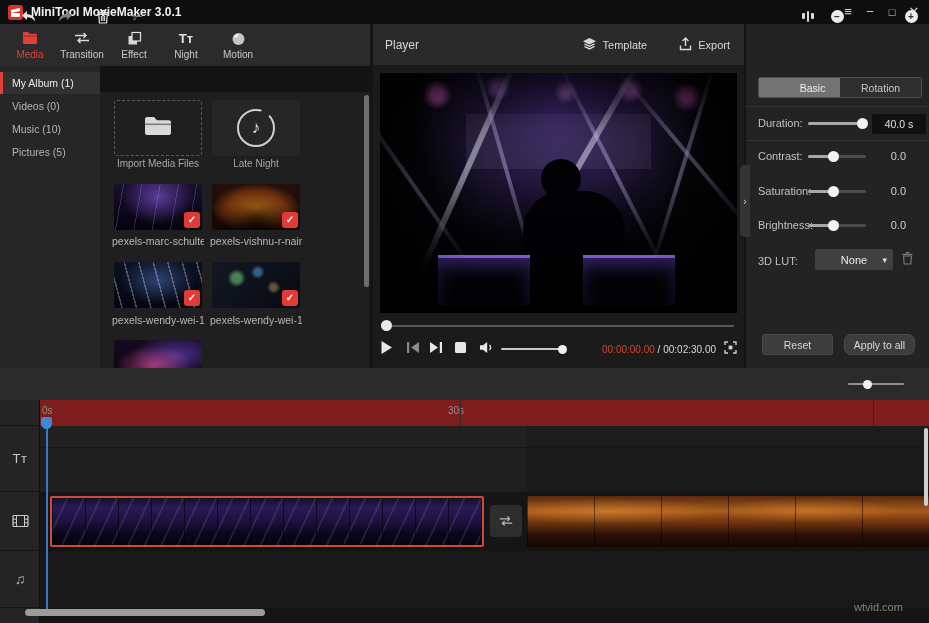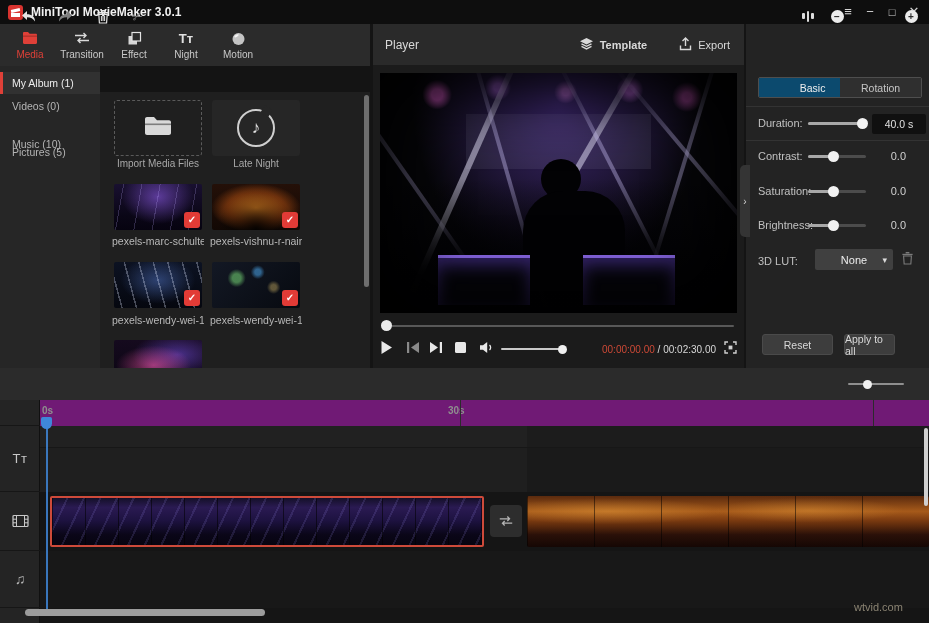--- a/index.html
+++ b/index.html
@@ -61,21 +61,21 @@
     radial-gradient(ellipse at 45% 55%,rgba(230,80,160,.65),transparent 55%),
     radial-gradient(ellipse at 72% 32%,rgba(120,80,230,.55),transparent 50%),
     linear-gradient(180deg,#150a1e,#0a0512);}
   #media-vscroll{left:264px;top:3px;width:5px;height:192px;background:#6e6e6e;border-radius:3px;}
 
   
   #player-bg{left:373px;top:24px;width:371px;height:344px;background:#1b1b1b;}
   #player-header{left:373px;top:24px;width:371px;height:41px;background:#2a2a2a;display:flex;align-items:center;padding:0 14px 0 12px;}
   #player-title{font-size:12px;color:#d8d8d8;}
   .ph-btn{display:flex;align-items:center;margin-left:26px;}
-  .ph-btn:first-of-type{margin-left:auto;font-weight:bold;}
+  .ph-btn:first-of-type{margin-left:auto;}
   .ph-btn span{font-size:11px;color:#d8d8d8;margin-left:6px;}
   #video{left:380px;top:73px;width:357px;height:240px;background:#060609;overflow:hidden;}
   .beam{position:absolute;top:-40px;height:300px;width:4px;background:linear-gradient(180deg,transparent,rgba(210,200,255,.38) 30%,rgba(210,200,255,.38) 65%,transparent);}
   #sc-glow{position:absolute;inset:0;background:
     radial-gradient(circle at 16% 9%,rgba(240,100,220,.7) 0 1.5%,transparent 4%),
     radial-gradient(circle at 33% 6%,rgba(200,120,255,.6) 0 1.2%,transparent 4%),
     radial-gradient(circle at 52% 8%,rgba(240,140,255,.55) 0 1.2%,transparent 4%),
     radial-gradient(circle at 70% 7%,rgba(220,120,250,.6) 0 1.3%,transparent 4%),
     radial-gradient(circle at 86% 10%,rgba(240,100,220,.55) 0 1.2%,transparent 4%),
     radial-gradient(ellipse at 50% 12%,rgba(110,70,200,.55),transparent 58%);}
@@ -94,52 +94,52 @@
   #vol-knob{position:absolute;right:-4px;top:-3.5px;width:9px;height:9px;border-radius:50%;background:#f0f0f0;}
   #timecode{margin-left:auto;font-size:10px;white-space:nowrap;}
   #tc-cur{color:#cd4936;text-align:right;} #tc-sep,#tc-tot{color:#d8d8d8;}
 
   
   #prop-bg{left:746px;top:24px;width:183px;height:344px;background:#232323;}
   #prop-header{left:746px;top:24px;width:183px;height:41px;background:#2a2a2a;display:flex;align-items:center;padding-left:14px;font-size:11px;color:#d8d8d8;}
   #collapse-handle{left:740px;top:165px;width:10px;height:72px;background:#343434;border-radius:5px 0 0 5px;display:flex;align-items:center;justify-content:center;font-size:10px;color:#d0d0d0;}
   #prop-tabs{left:758px;top:77px;width:164px;height:21px;display:flex;border-radius:2px;overflow:hidden;border:1px solid #4e4e4e;}
   .ptab{width:82px;font-size:10.5px;display:flex;align-items:center;justify-content:center;}
-  .ptab.active{background:#0c4a6e;color:#eee;padding-left:26px;}
+  .ptab.active{background:#737373;color:#eee;padding-left:26px;}
   .ptab.inactive{background:#2f2f2f;color:#c5c5c5;}
   .prop-divider{left:746px;width:183px;height:1px;background:#333;}
   .prow-label{position:absolute;left:758px;font-size:11px;color:#c0c0c0;}
   .ptrack{position:absolute;left:808px;width:58px;height:3px;border-radius:2px;background:#4c4c4c;}
   .ptrack .fill{position:absolute;left:0;top:0;height:3px;border-radius:2px;background:#a8a8a8;}
   .pknob{position:absolute;width:11px;height:11px;border-radius:50%;background:#f2f2f2;}
   #dur-box{left:872px;top:114px;width:54px;height:20px;background:#101010;border-radius:2px;color:#e0e0e0;font-size:10.5px;display:flex;align-items:center;justify-content:center;}
   .pval{position:absolute;left:858px;width:48px;text-align:right;font-size:11px;color:#d0d0d0;}
   #lut-dd{left:815px;top:249px;width:78px;height:21px;background:#404040;border-radius:2px;display:flex;align-items:center;justify-content:center;font-size:11px;color:#ececec;}
   #lut-chev{position:absolute;right:6px;font-size:9px;color:#dcdcdc;}
   #lut-trash{left:901px;top:251px;}
   .pbtn{position:absolute;top:334px;height:21px;background:#3d3d3d;border:1px solid #4a4a4a;border-radius:3px;color:#d8d8d8;font-size:10.5px;display:flex;align-items:center;justify-content:center;}
-  #btn-reset{left:762px;width:71px;} #btn-apply{left:844px;width:51px;}
+  #btn-reset{left:762px;width:71px;} #btn-apply{left:844px;width:71px;border-radius:7px;}
 
   
   #tl-toolbar{left:0;top:368px;width:929px;height:32px;background:#2b2b2b;}
   .tlt{position:absolute;top:0;height:32px;display:flex;align-items:center;justify-content:center;}
   #scissors{font-size:13px;color:#8a8a8a;transform:rotate(-20deg);}
   .zbars{display:flex;align-items:center;}
   .zbars i{display:block;width:2.5px;background:#dcdcdc;margin-right:2px;border-radius:1px;}
   .zcirc{width:13px;height:13px;border-radius:50%;background:#ececec;color:#2b2b2b;font-size:10px;font-weight:bold;line-height:13px;text-align:center;}
   #zoom-line{left:848px;top:383px;width:56px;height:2px;background:#8f8f8f;border-radius:1px;}
   #zoom-knob{left:863px;top:379.5px;width:9px;height:9px;border-radius:50%;background:#f0f0f0;}
 
   
   #tl-bg{left:0;top:400px;width:929px;height:223px;background:#191919;}
   #icon-col{left:0;top:400px;width:40px;height:223px;background:#242424;border-right:1px solid #101010;}
   .icol-cell{position:absolute;left:0;width:40px;border-bottom:1px solid #161616;display:flex;align-items:center;justify-content:center;}
   #tt-glyph{font-size:13px;color:#c8c8c8;letter-spacing:.5px;}
   #music-glyph{font-size:14px;color:#b8b8b8;}
-  #ruler{left:40px;top:400px;width:889px;height:26px;background:#701a75;font-weight:bold;}
+  #ruler{left:40px;top:400px;width:889px;height:26px;background:#7f1d1d;}
   .ruler-lab{position:absolute;top:5px;font-size:10px;color:#8f8f8f;}
   .gridline{top:400px;width:1px;height:208px;background:#2b2b2b;}
   .band{position:absolute;}
   #clip1{left:50px;top:496px;width:434px;height:51px;border:2px solid #ce4a3a;border-radius:2px;background:
     repeating-linear-gradient(90deg,rgba(0,0,0,.55) 0 1px,transparent 1px 33px),
     repeating-linear-gradient(115deg,transparent 0 13px,rgba(165,150,255,.14) 13px 15px),
     linear-gradient(180deg,#141028 0%,#2a1a52 20%,#1d1240 48%,#0a0618 78%,#070410 100%);}
   #clip2{left:527px;top:496px;width:402px;height:51px;border-radius:2px;background:
     repeating-linear-gradient(90deg,rgba(0,0,0,.5) 0 1px,transparent 1px 67px),
     radial-gradient(ellipse at 20% 30%,rgba(255,180,70,.35),transparent 26%),
@@ -207,21 +207,21 @@
             <ellipse cx="5.5" cy="4.8" rx="2.4" ry="1.1" fill="#f4f4f4" transform="rotate(-30 5.5 4.8)"></ellipse>
           </svg>
       </span>
       <span class="tlabel">Motion</span>
     </div>
   </div>
 
   <div id="sidebar" class="abs">
     <div class="side-item active" style="top:6px;">My Album (1)</div>
     <div class="side-item" style="top:29px;">Videos (0)</div>
-    <div class="side-item" style="top:67px;">Music (10)</div>
+    <div class="side-item" style="top:52px;">Music (10)</div>
     <div class="side-item" style="top:75px;">Pictures (5)</div>
   </div>
 
 
   <div id="media-content" class="abs">
     <div id="import-card" class="mc">
       <span>
         <svg width="30" height="24" viewBox="0 0 30 24">
             <path d="M2 5C2 3.9 2.9 3 4 3H11L14 6.2H26C27.1 6.2 28 7.1 28 8.2V19C28 20.1 27.1 21 26 21H4C2.9 21 2 20.1 2 19Z" fill="#d9d9d9"></path>
             <rect x="2" y="9.5" width="26" height="1.6" fill="#7e7e7e"></rect>

